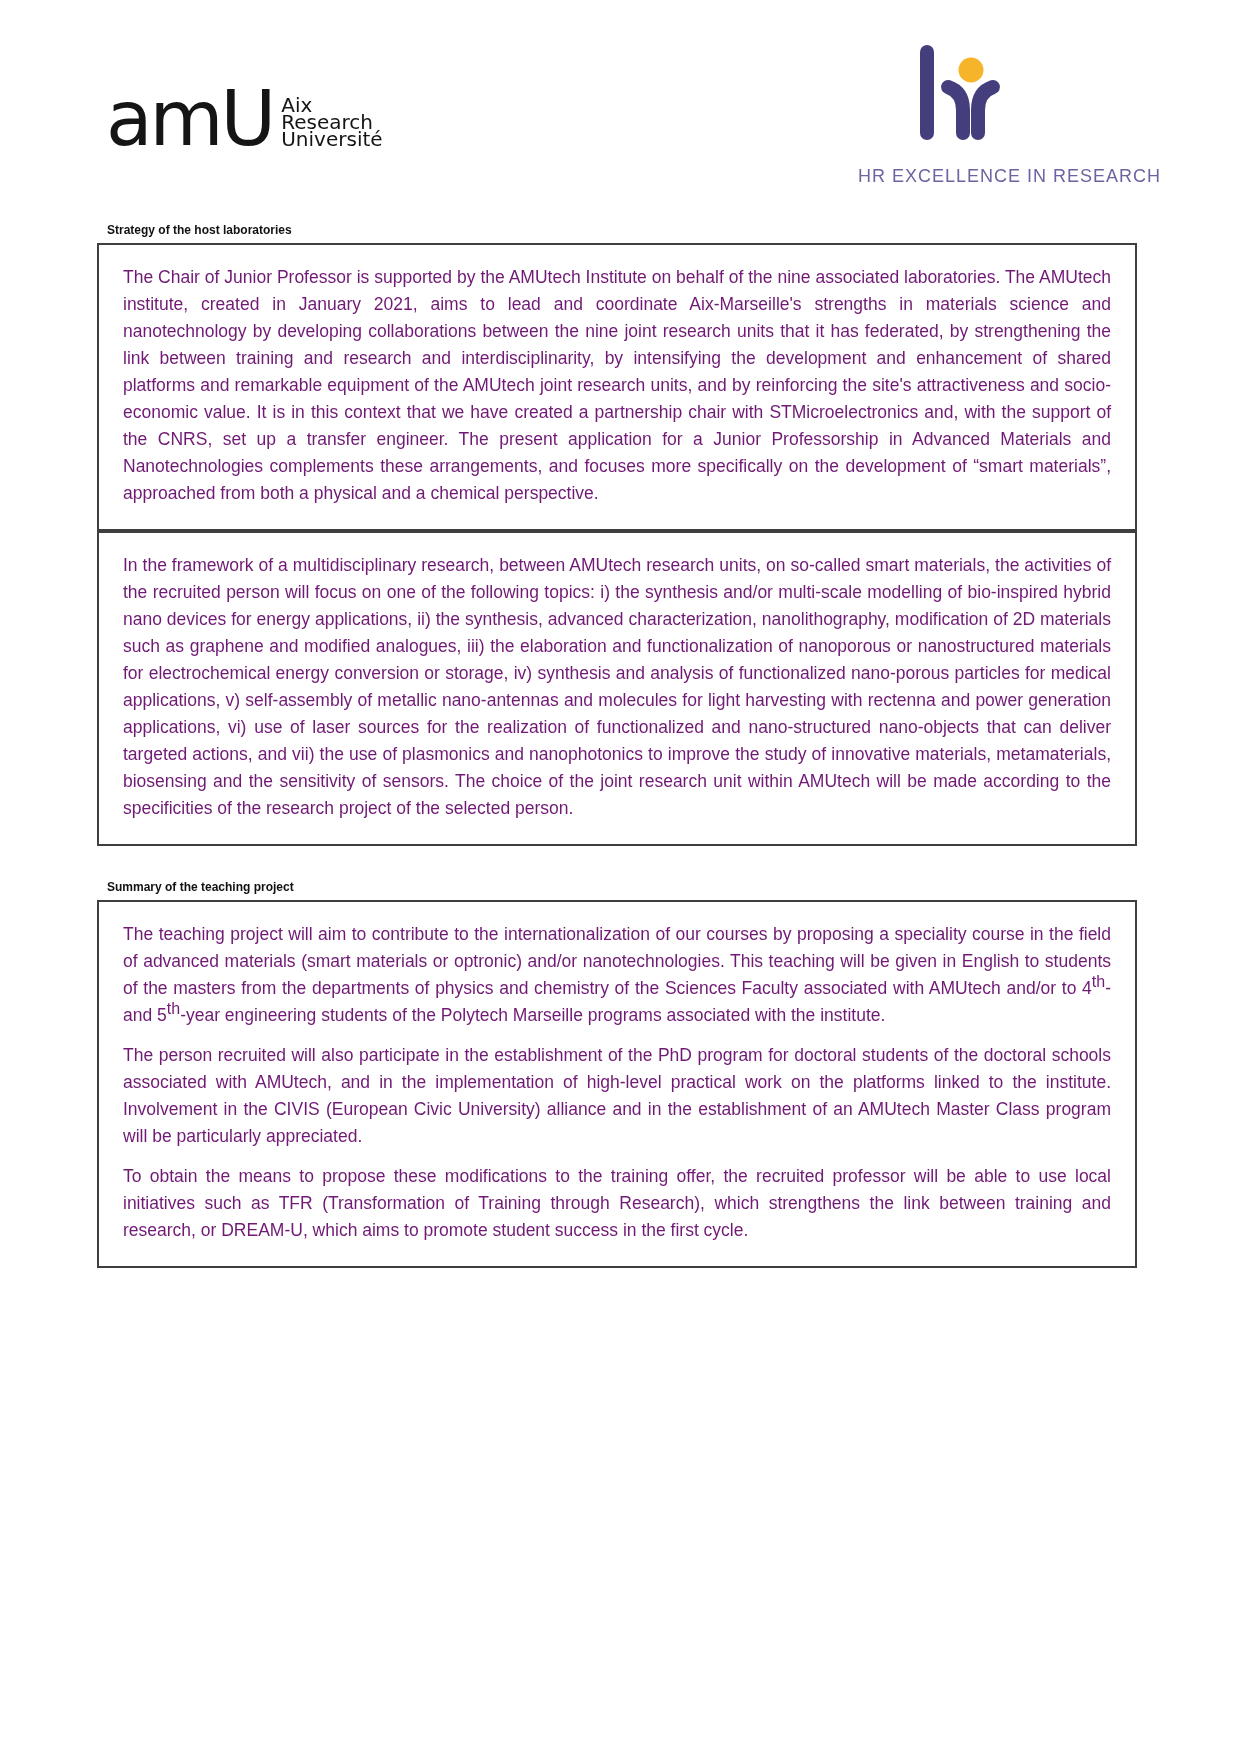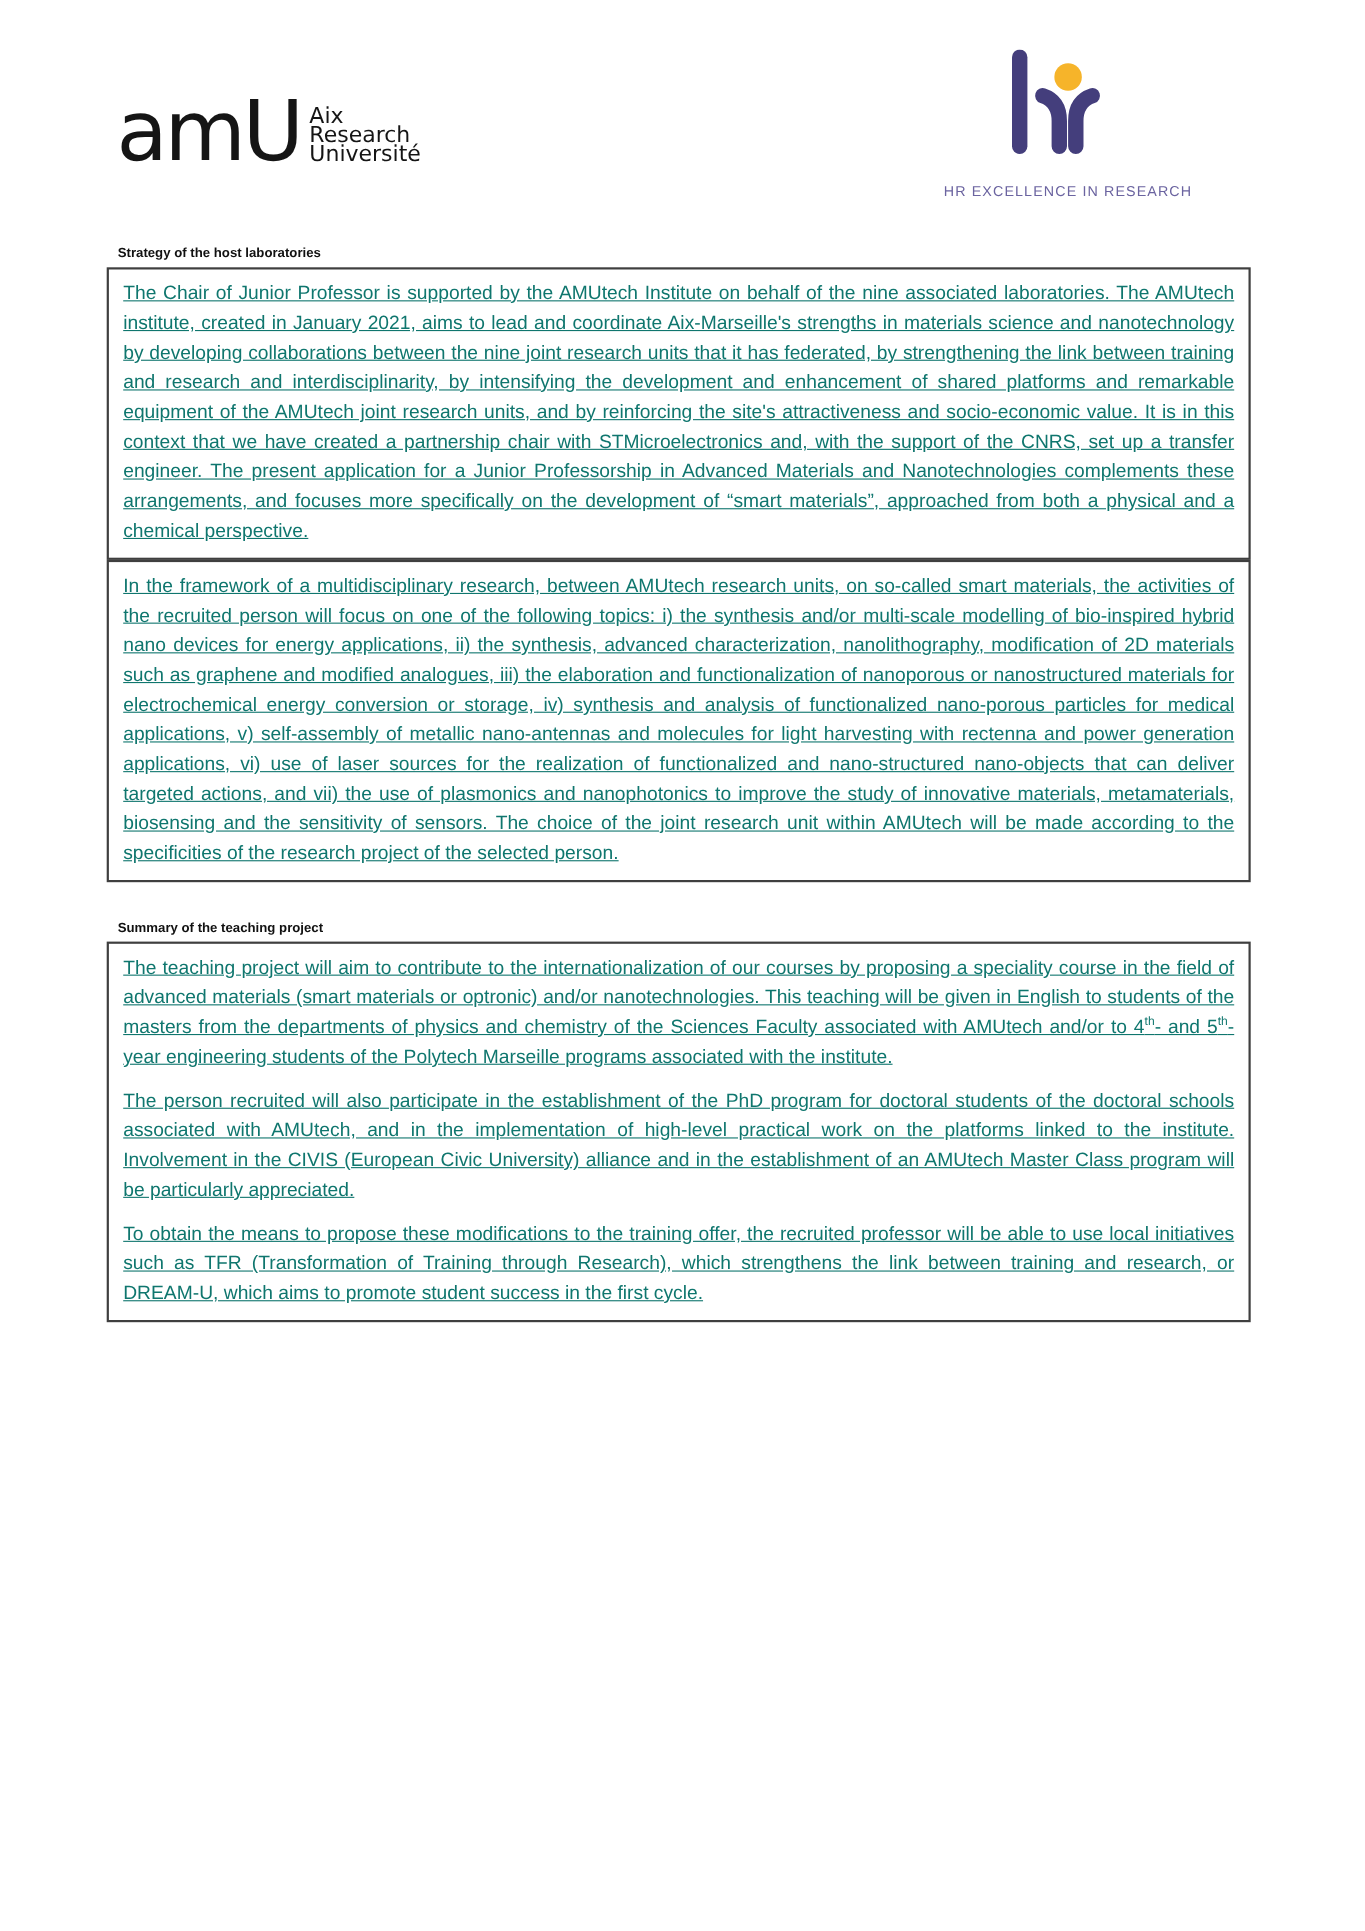--- a/index.html
+++ b/index.html
@@ -32,21 +32,21 @@
     font-size: 20px; line-height: 17px; color: #151515;
   }
 
   .hr-logo-block {
     position: absolute; left: 858px; top: 45px; width: 210px;
     text-align: center;
   }
   .hr-logo-block svg { display: block; margin: 0 auto; }
   .hr-caption {
     margin-top: 25px;
-    font-size: 13px;
+    font-size: 18px;
     letter-spacing: 1px;
     color: #6B64A0;
     white-space: nowrap;
   }
 
   
   .content {
     position: absolute; left: 97px; top: 217px; width: 1040px;
   }
   .section-heading {
@@ -54,29 +54,28 @@
     font-size: 12px; font-weight: 700;
     line-height: 26px; color: #111;
   }
   .section-heading.not-first { margin-top: 28px; }
   .text-box {
     border: 2px solid #3f3f3f;
     padding: 8px 13px 11px 13px;
     box-sizing: border-box;
   }
   .text-box p {
-    margin: 0;
+    margin: 11px;
     font-size: 17.5px;
     line-height: 27px;
     text-align: justify;
-    color: #0f766e;
-    text-decoration: underline;
+    color: #701a75;
   }
   .text-box p + p { margin-top: 13px; }
-  sup { font-size: 11px; line-height: 0; }
+  sup { font-size: 16px; line-height: 0; }
 </style>
 </head>
 <body>
 
 <div>
 
   <div class="amu-logo">
     <span class="amu-wordmark">amU</span>
     <span class="amu-sub">
       <span>Aix</span>

